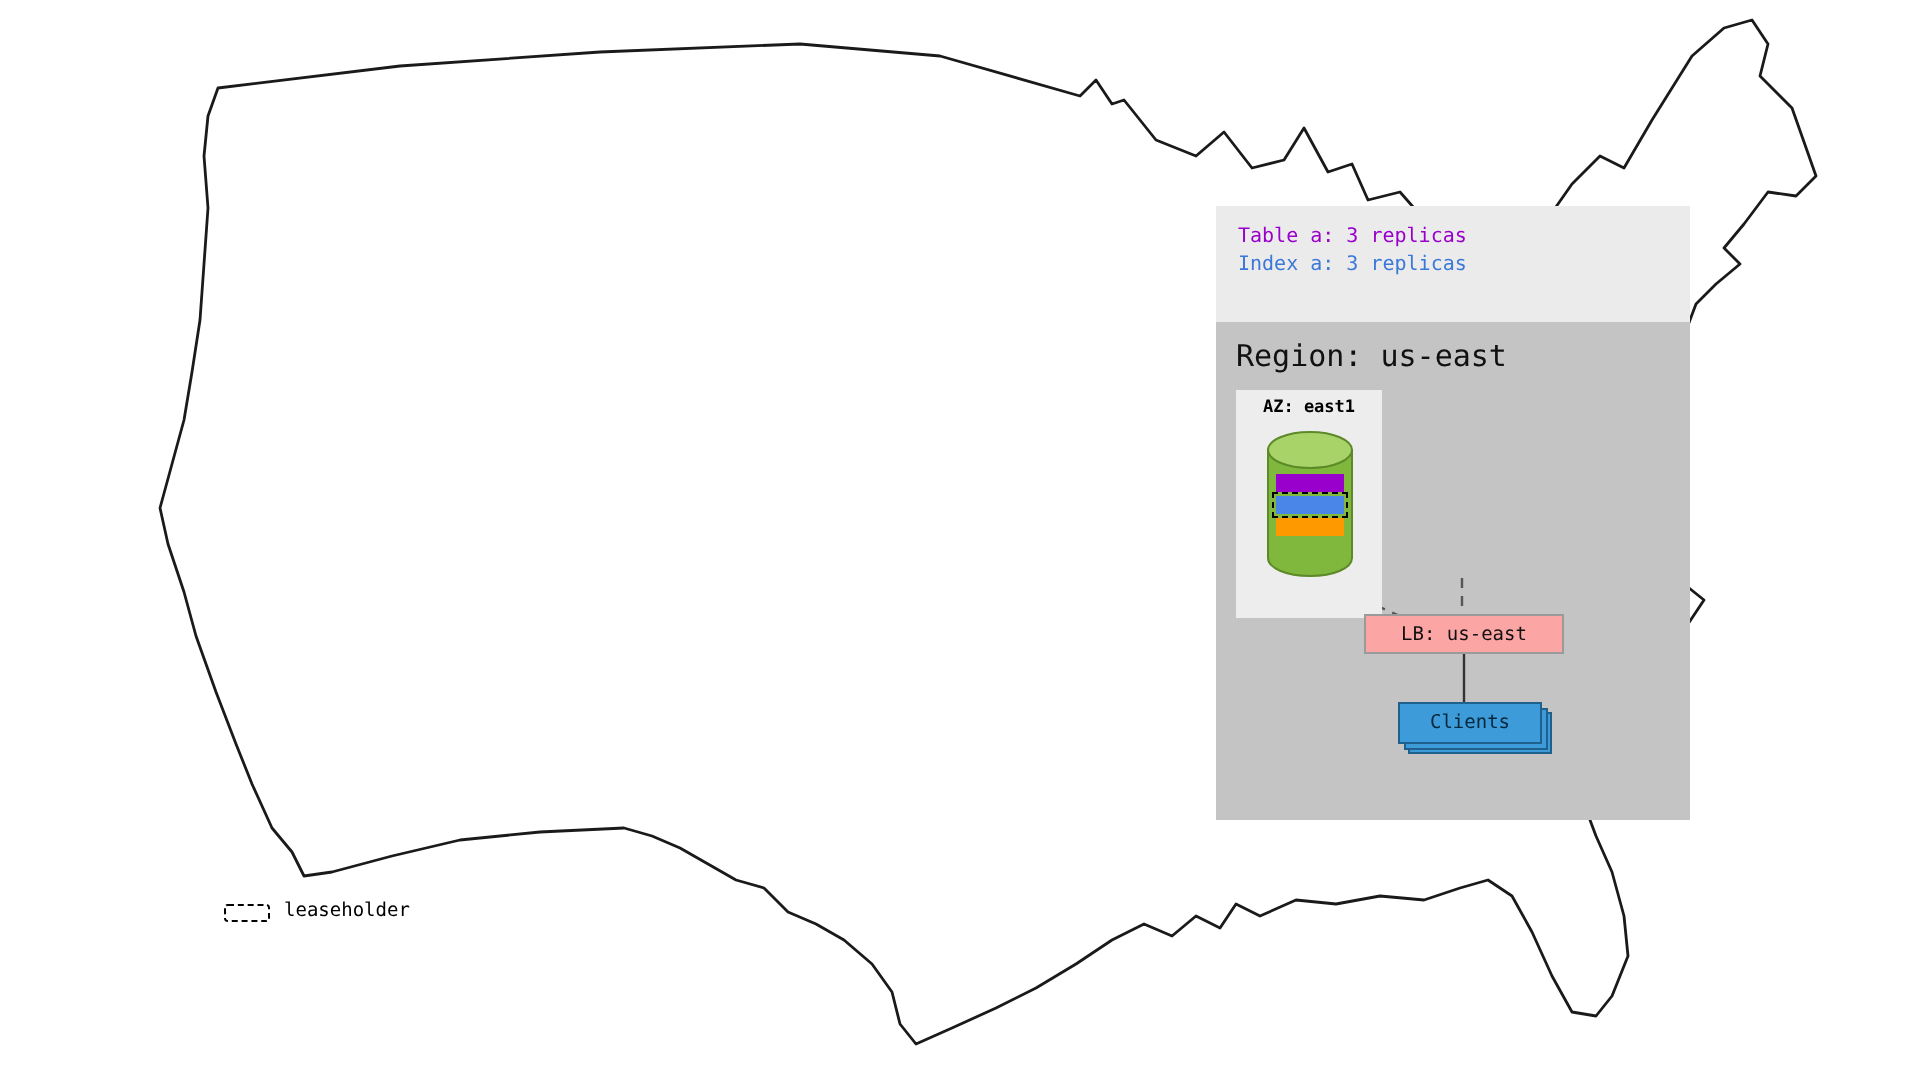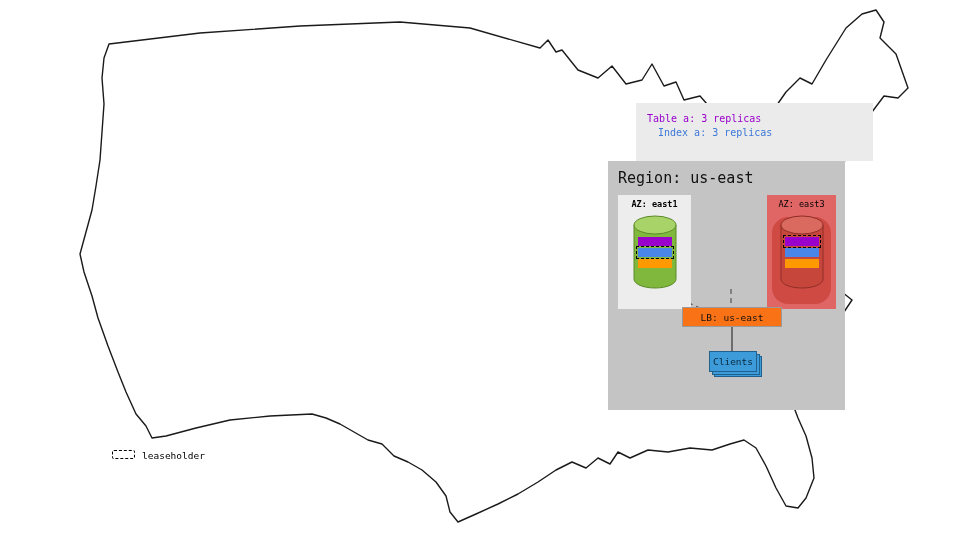--- a/index.html
+++ b/index.html
@@ -3,21 +3,21 @@
 <meta charset="utf-8">
 <style>
   html,body{margin:0;padding:0;background:#ffffff;}
   body{font-family:"DejaVu Sans Mono","Liberation Mono",monospace;}
   .stage{position:relative;width:960px;height:540px;overflow:hidden;background:#fff;}
 
   .us-map{position:absolute;left:0;top:0;width:960px;height:540px;}
   .us-map path{fill:#ffffff;stroke:#1a1a1a;stroke-width:1.4;stroke-linejoin:round;}
 
   
-  .legend-panel{position:absolute;left:636px;top:103px;width:237px;height:58px;
+  .legend-panel{position:absolute;left:608px;top:103px;width:237px;height:58px;
     background:var(--legend-bg);box-sizing:border-box;padding:9px 0 0 11px;}
   .legend-row{font-size:10px;line-height:13.5px;white-space:nowrap;}
 
   
   .region-panel{position:absolute;left:608px;top:161px;width:237px;height:249px;background:var(--region-bg);}
   .region-title{position:absolute;left:10px;top:8px;font-size:15px;color:#111;}
 
   .connectors{position:absolute;left:0;top:0;width:237px;height:249px;}
   .connectors .dash{stroke:var(--connector);stroke-width:1.2;stroke-dasharray:5 4;}
   .connectors .solid{stroke:#333;stroke-width:1.2;}
@@ -32,52 +32,52 @@
   .cyl{position:absolute;left:50%;transform:translateX(-50%);top:20px;width:46px;height:76px;}
   .cyl-body{fill:var(--cyl-green-body);stroke:var(--cyl-green-stroke);stroke-width:1;}
   .cyl-top{fill:var(--cyl-green-top);stroke:var(--cyl-green-stroke);stroke-width:1;}
   .az3 .cyl-body{fill:var(--cyl-red-body);stroke:var(--cyl-red-stroke);}
   .az3 .cyl-top{fill:var(--cyl-red-top);stroke:var(--cyl-red-stroke);}
 
   .bar{position:absolute;left:50%;transform:translateX(-50%);width:34px;height:9px;}
   .bar.b1{top:42px}.bar.b2{top:53px}.bar.b3{top:64px}
   .bar.lh{outline:1.6px dashed #000;outline-offset:1px;}
 
-  .lb-box{position:absolute;left:74px;top:146px;width:100px;height:20px;background:#f97316;
+  .lb-box{position:absolute;left:74px;top:146px;width:100px;height:20px;background:#fca5a5;
     border:1px solid #9a9a9a;box-sizing:border-box;display:flex;align-items:center;justify-content:center;
     font-size:9.5px;color:#111;}
 
-  .clients-stack{position:absolute;left:101px;top:190px;width:48px;height:21px;text-align:right;}
+  .clients-stack{position:absolute;left:91px;top:190px;width:72px;height:21px;text-align:right;}
   .clients-layer{position:absolute;width:100%;height:100%;background:var(--clients-blue);
     border:1px solid var(--clients-border);box-sizing:border-box;}
   .clients-layer.l3{left:5px;top:5px;}
   .clients-layer.l2{left:2.5px;top:2.5px;}
   .clients-layer.l1{left:0;top:0;display:flex;align-items:center;justify-content:center;
     font-size:9.5px;color:#06283d;}
 
   
-  .lh-legend{position:absolute;left:96px;top:450px;display:flex;align-items:flex-start;gap:7px;
+  .lh-legend{position:absolute;left:96px;top:450px;display:flex;align-items:flex-end;gap:7px;
     font-size:9.5px;color:#000;padding-left:16px;}
   .lh-swatch{width:23px;height:9px;background:#fff;border:1.5px dashed #000;box-sizing:border-box;border-radius:2px;}
 </style>
 </head>
 <body>
 
 <div class="stage">
 
   <svg class="us-map" viewBox="0 0 960 540" aria-hidden="true">
     <path d="M109 44 L200 33 L300 26 L400 22 L470 28 L540 48 L548 40 L556 52 L562 50 L578 70 L598 78 L612 66 L626 84 L642 80 L652 64 L664 86 L676 82 L684 100 L700 96 L714 112 L738 106 L752 120 L772 112 L786 92 L800 78 L812 84 L826 60 L846 28 L862 14 L876 10 L884 22 L880 38 L896 54 L908 88 L898 98 L884 96 L872 112 L862 124 L870 132 L858 142 L848 152 L842 168 L836 180 L842 192 L836 210 L828 226 L834 240 L826 258 L832 274 L842 292 L852 300 L840 318 L826 338 L812 360 L800 382 L792 402 L798 418 L806 436 L812 458 L814 478 L806 498 L798 508 L786 506 L776 488 L766 466 L756 448 L744 440 L730 444 L712 450 L690 448 L668 452 L648 450 L630 458 L618 452 L610 464 L598 458 L586 468 L572 462 L556 470 L538 482 L518 494 L498 504 L476 514 L458 522 L450 512 L446 496 L436 482 L422 470 L408 462 L394 456 L382 444 L368 440 L354 432 L340 424 L326 418 L312 414 L270 416 L230 420 L196 428 L166 436 L152 438 L146 426 L136 414 L126 392 L118 372 L108 346 L98 318 L92 296 L84 272 L80 254 L86 232 L92 210 L96 186 L100 160 L102 132 L104 104 L102 78 L104 58 Z"></path>
   </svg>
 
   <div class="legend-panel">
     <div class="legend-row">
       <span style="color: rgb(153, 0, 204);">Table a: 3 replicas</span>
     </div>
     <div class="legend-row">
-      <span style="color: rgb(60, 120, 216); margin-left: 11px;">Index a: 3 replicas</span>
+      <span style="color: rgb(60, 120, 216);">Index a: 3 replicas</span>
     </div>
   </div>
 
   <div class="region-panel">
     <div class="region-title">Region: us-east</div>
 
     <svg class="connectors" viewBox="0 0 237 249" aria-hidden="true">
       <line class="dash" x1="47" y1="127" x2="92" y2="147"></line>
       <line class="dash" x1="123" y1="128" x2="123" y2="147"></line>
       <line class="solid" x1="124" y1="166" x2="124" y2="191"></line>
@@ -88,31 +88,20 @@
       <svg class="cyl" viewBox="0 0 46 76" aria-hidden="true">
         <path class="cyl-body" d="M2 10 L2 64 C2 69 11 73 23 73 C35 73 44 69 44 64 L44 10 Z"></path>
         <ellipse class="cyl-top" cx="23" cy="10" rx="21" ry="9"></ellipse>
       </svg>
       <div class="bar b1" style="background: rgb(153, 0, 204);"></div>
       <div class="bar b2 lh" style="background: rgb(74, 134, 232);"></div>
       <div class="bar b3" style="background: rgb(255, 153, 0);"></div>
     </div>
 
 
-    <div class="az az3">
-      <div class="halo"></div>
-      <div class="az-label">AZ: east3</div>
-      <svg class="cyl" viewBox="0 0 46 76" aria-hidden="true">
-        <path class="cyl-body" d="M2 10 L2 64 C2 69 11 73 23 73 C35 73 44 69 44 64 L44 10 Z"></path>
-        <ellipse class="cyl-top" cx="23" cy="10" rx="21" ry="9"></ellipse>
-      </svg>
-      <div class="bar b1 lh" style="background: rgb(153, 0, 204);"></div>
-      <div class="bar b2" style="background: rgb(74, 134, 232);"></div>
-      <div class="bar b3" style="background: rgb(255, 153, 0);"></div>
-    </div>
 
     <div class="lb-box">
       <span>LB: us-east</span>
     </div>
 
     <div class="clients-stack">
       <div class="clients-layer l3"></div>
       <div class="clients-layer l2"></div>
       <div class="clients-layer l1">
         <span>Clients</span>

